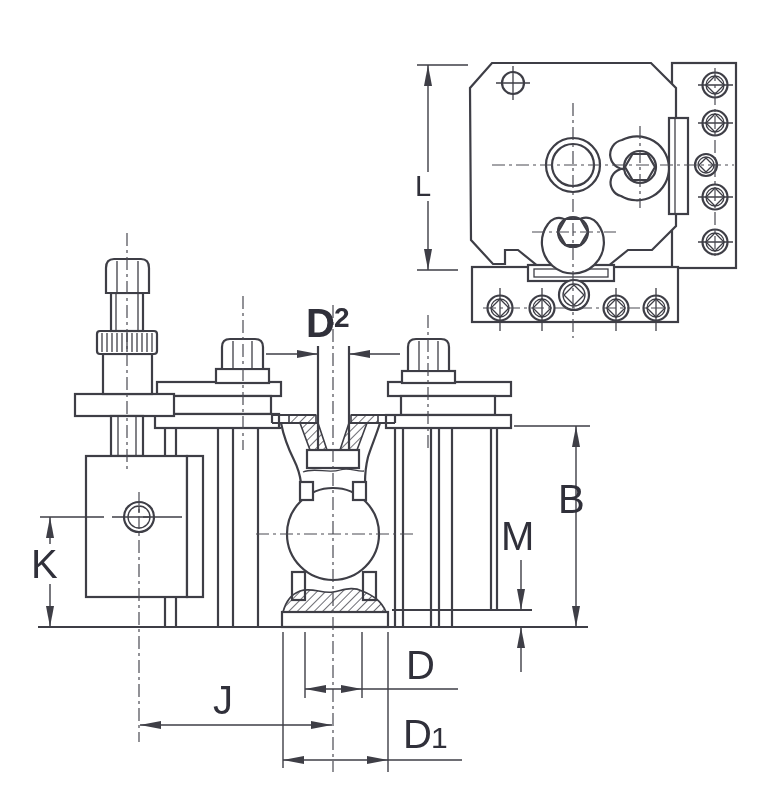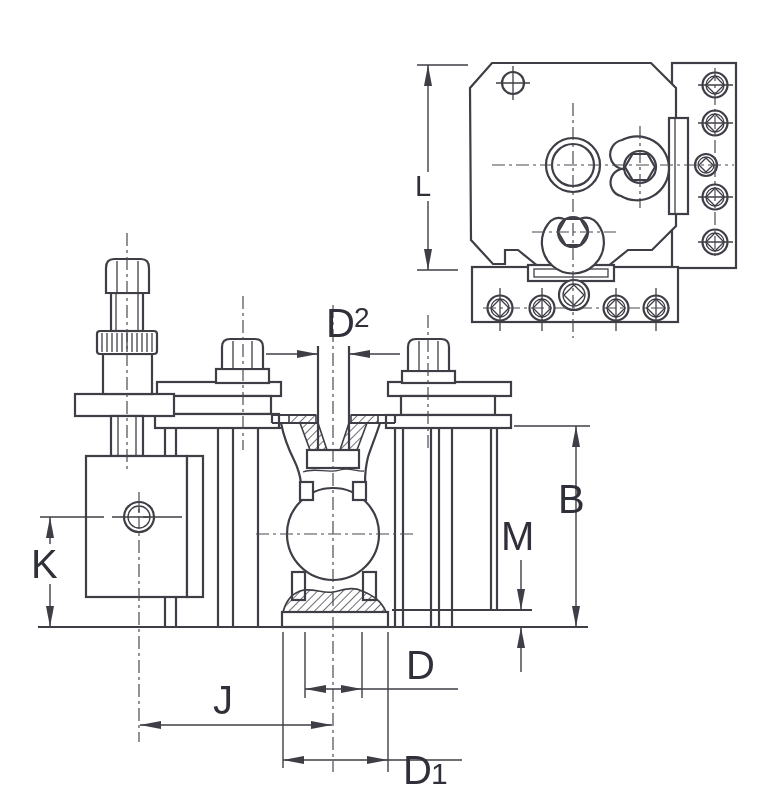--- a/index.html
+++ b/index.html
@@ -328,29 +328,29 @@
     </g>
 
     <g>
       <line class="dim" x1="283" y1="760" x2="462" y2="760"></line>
       <polygon class="arr" points="283,760 304,756 304,764"></polygon>
       <polygon class="arr" points="388,760 367,756 367,764"></polygon>
     </g>
   </g>
 </svg>
 
-<div class="dim-label" style="left:326px;top:303px;"><span>D</span><span class="sup">2</span></div>
+<div class="dim-label" style="left:306px;top:303px;font-weight:bold;"><span>D</span><span class="sup">2</span></div>
 
 <div class="dim-label" style="left:558px;top:479px;">B</div>
 
 <div class="dim-label" style="left:501px;top:516px;">M</div>
 
 <div class="dim-label bg" style="left:29px;top:544px;">K</div>
 
 <div class="dim-label bg" style="left:211px;top:680px;">J</div>
 
 <div class="dim-label" style="left:406px;top:645px;">D</div>
 
-<div class="dim-label" style="left:403px;top:750px;"><span>D</span><span class="sub">1</span></div>
+<div class="dim-label" style="left:403px;top:714px;"><span>D</span><span class="sub">1</span></div>
 
 <div class="dim-label small bg" style="left:413px;top:172px;">L</div>
 
 </div>
 
 </body></html>

